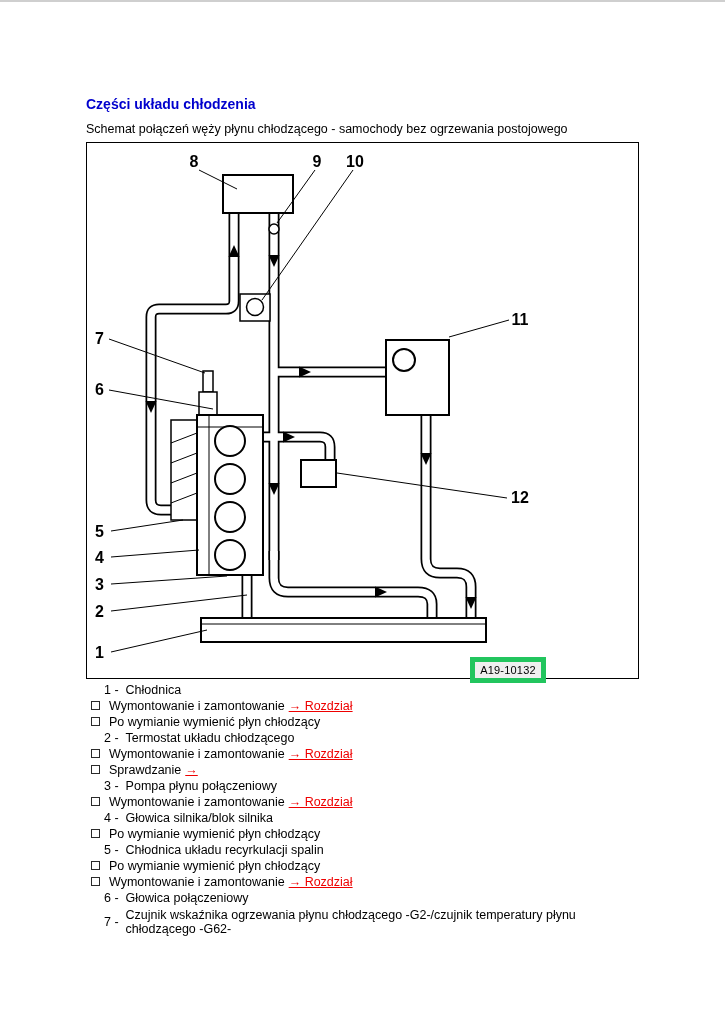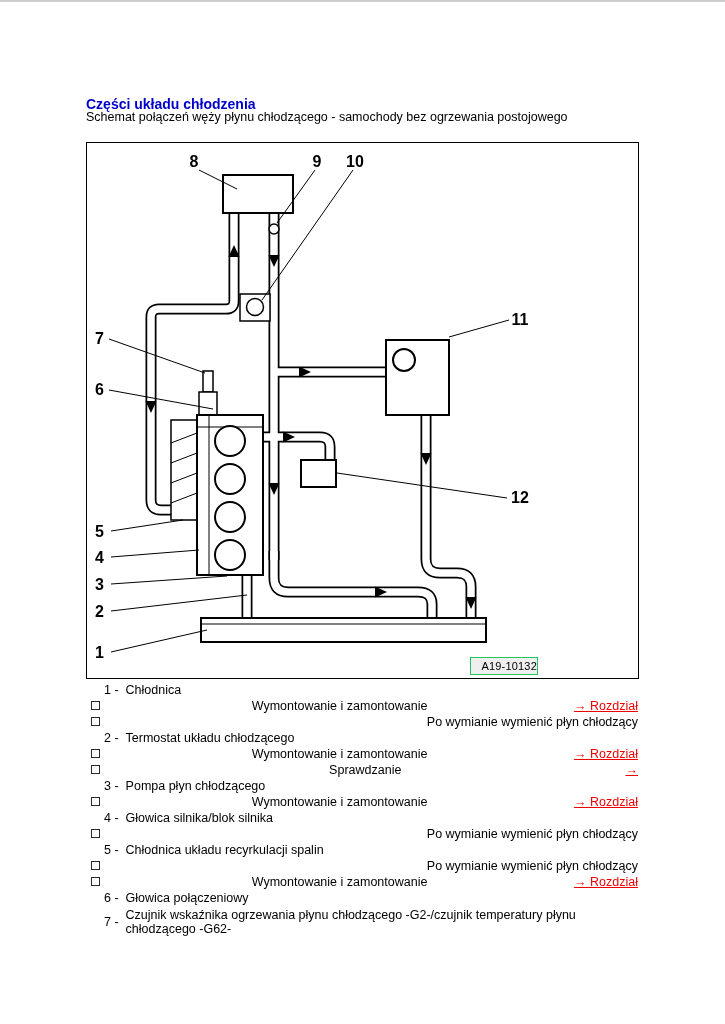--- a/index.html
+++ b/index.html
@@ -8,50 +8,50 @@
     font-family:"Liberation Sans", sans-serif; color:#000;
     -webkit-font-smoothing:antialiased;
   }
   .top-edge { position:absolute; top:0; left:0; width:725px; height:2px; background:#cfcfcf; }
 
   .title {
     position:absolute; left:86px; top:96px; margin:0;
     font-size:14px; font-weight:bold; color:#0000cd;
   }
   .subtitle {
-    position:absolute; left:86px; top:110px; margin:0; font-size:12.5px;
+    position:absolute; left:86px; top:122px; margin:0; font-size:12.5px;
   }
 
   .figure {
     position:absolute; left:86px; top:142px; width:551px; height:535px;
     border:1px solid #000; box-sizing:content-box; background:#fff;
   }
   .figure svg { display:block; width:551px; height:535px; }
   .figcode {
     position:absolute; left:383px; top:514px; width:66px; height:16px;
-    border:1px solid #22c55e; background:#efefef; font-size:11px; line-height:16px;
-    text-align:right; letter-spacing:0.2px;
+    border:5px solid #22c55e; background:#efefef; font-size:11px; line-height:16px;
+    text-align:center; letter-spacing:0.2px;
   }
 
   
   .po { fill:none; stroke:#000; stroke-width:11; stroke-linejoin:round; }
   .pi { fill:none; stroke:#fff; stroke-width:7.5; stroke-linejoin:round; }
   .comp { fill:#fff; stroke:#000; stroke-width:2; }
   .comp-thin { fill:#fff; stroke:#000; stroke-width:1.5; }
   .thin { stroke:#000; stroke-width:1; fill:none; }
   .leader { stroke:#000; stroke-width:1; fill:none; }
   .arrow { fill:#000; stroke:none; }
   .callout { font-family:"Liberation Sans", sans-serif; font-size:16px; font-weight:bold; fill:#000; }
 
   
   .list { position:absolute; left:86px; top:684px; width:552px; }
   .row { display:flex; align-items:baseline; font-size:12.5px; line-height:13px; margin-bottom:3px; }
   .row.part { padding-left:18px; }
   .pnum { flex:0 0 auto; margin-right:7px; white-space:pre; }
-  .row.bullet { padding-left:5px;justify-content:space-between; }
+  .row.bullet { padding-left:5px; }
   .sq {
     flex:0 0 auto; width:7px; height:7px; border:1px solid #2a2a2a;
     margin-right:9px; align-self:center; margin-top:-2px; background:#fff;
   }
   .blink { color:#ee0000; white-space:pre; margin-left:4px;text-decoration:underline; }
   .row.multi { align-items:center; }
   .row.multi .ptext { max-width:519px; line-height:14px; }
 </style>
 </head>
 <body>
@@ -216,21 +216,21 @@
   </div>
 
   <div class="row bullet">
     <span class="sq"></span>
     <span class="btext">Sprawdzanie</span>
     <span class="blink">→</span>
   </div>
 
   <div class="row part">
     <span class="pnum">3 -</span>
-    <span class="ptext">Pompa płyn chłodzącego</span>
+    <span class="ptext">Pompa płynu połączeniowy</span>
   </div>
 
   <div class="row bullet">
     <span class="sq"></span>
     <span class="btext">Wymontowanie i zamontowanie</span>
     <span class="blink">→ Rozdział</span>
   </div>
 
   <div class="row part">
     <span class="pnum">4 -</span>

